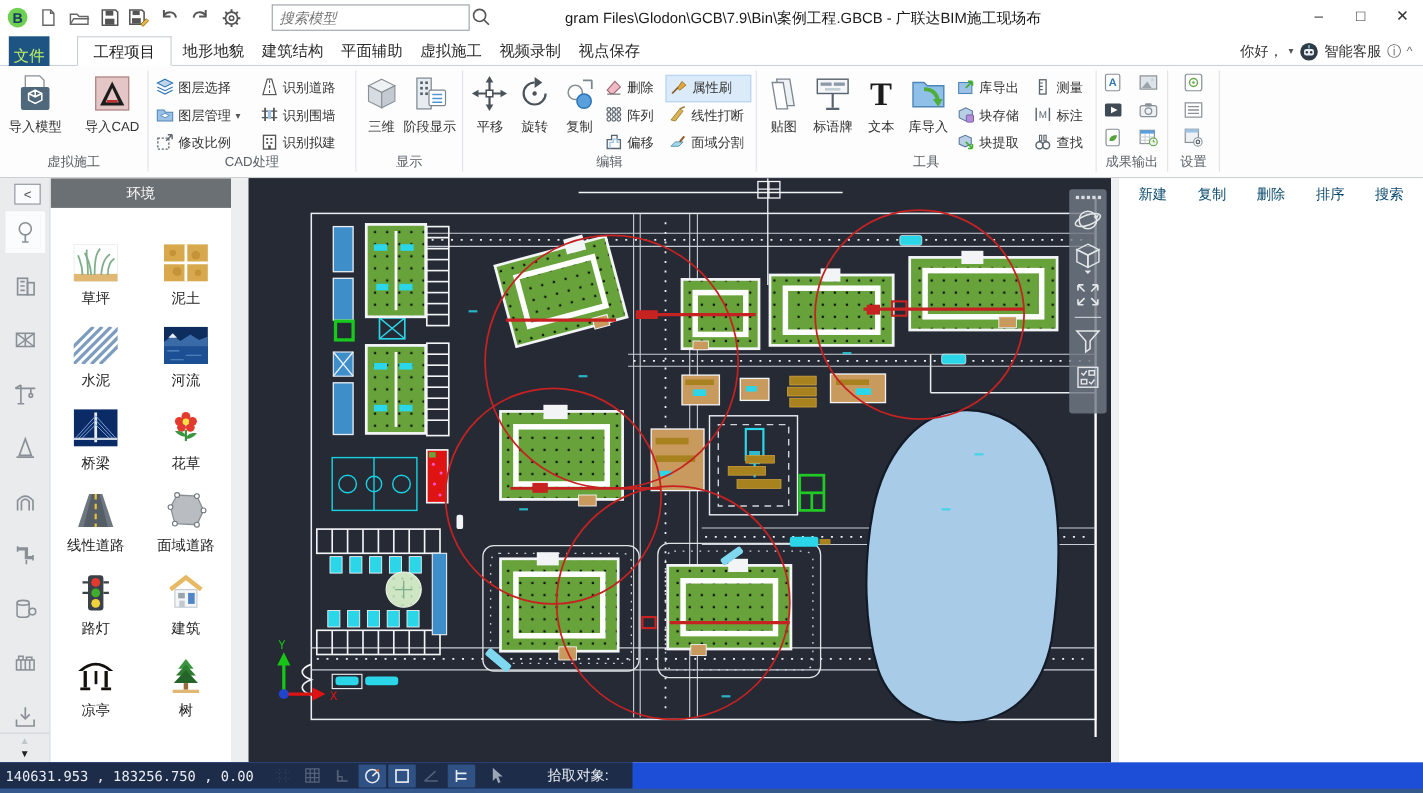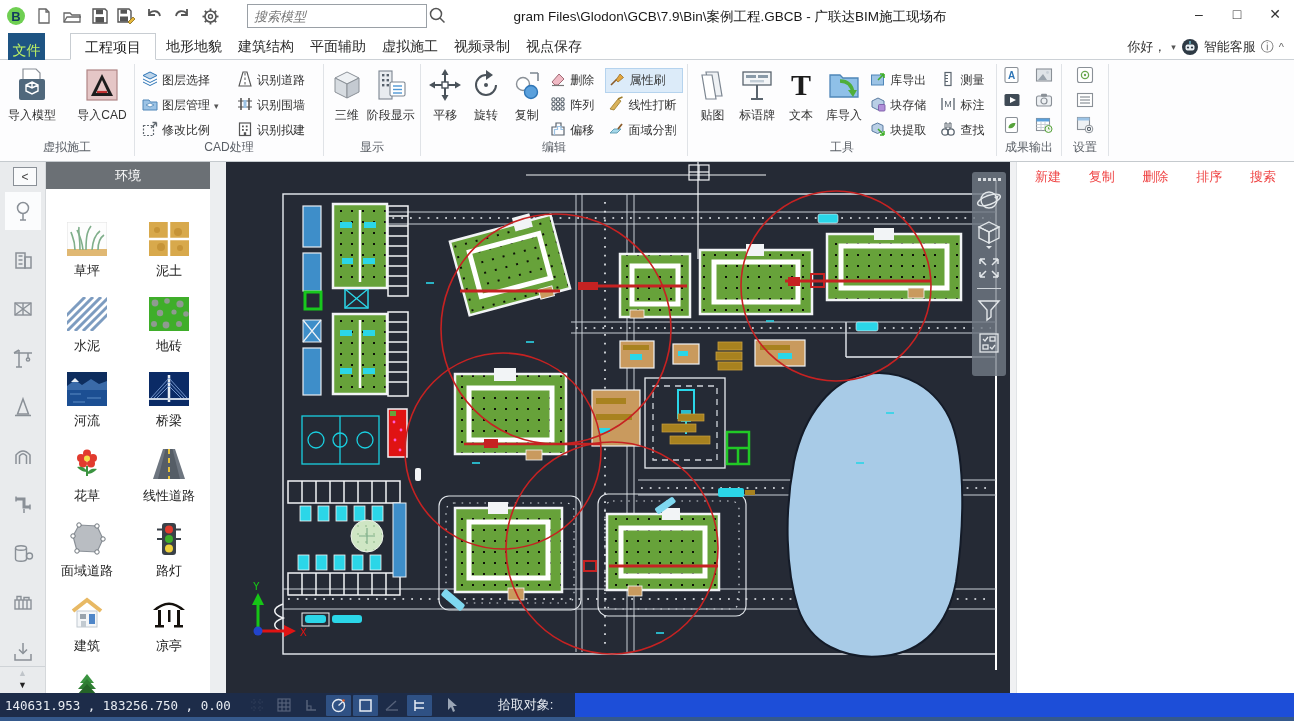--- a/index.html
+++ b/index.html
@@ -58,21 +58,21 @@
   #canvas-wrap { position:absolute; left:226px; top:0; width:784px; height:531px; background:#252a35; }
   #vtool { position:absolute; left:746px; top:10px; width:34px; height:204px; background:rgba(112,121,132,0.82); border-radius:3px; display:flex; flex-direction:column; align-items:center; padding-top:3px; }
   .vt { width:30px; height:34px; display:flex; align-items:center; justify-content:center; cursor:pointer; }
   .vt-div { width:24px; height:1px; background:#cfd4d9; margin:3px 0; }
   #vt-handle { height:8px; display:flex; gap:2px; align-items:center; }
   #vt-handle i { width:3px; height:3px; background:#d9dde1; display:block; }
 
   #splitter-r { position:absolute; left:1010px; top:0; width:6px; height:531px; background:#f0f1f3; }
   #right-panel { position:absolute; left:1016px; top:0; width:278px; height:531px; background:#fff; border-left:1px solid #e0e3e6; }
   #rp-row { display:flex; justify-content:space-between; padding:6px 18px 0 18px; }
-  .rpbtn { font-size:13px; color:#ef4444; cursor:pointer; }
+  .rpbtn { font-size:13px; color:#0c4a6e; cursor:pointer; }
 
   
   #statusbar { position:absolute; left:0; top:693px; width:1294px; height:40px; background:#1d4ed8; }
   #sb-dark { position:absolute; left:0; top:0; width:575px; height:24px; background:#1d2c49; display:flex; align-items:center; }
   #sb-coords { font-family:"DejaVu Sans Mono",monospace; font-size:12.5px; color:#e8ecf2; margin-left:5px; white-space:nowrap; }
   .sbt { width:25px; height:21px; display:flex; align-items:center; justify-content:center; cursor:pointer; border-radius:1px; }
   .sbt.on { background:#2f5184; }
   #sb-pick { font-size:13px; color:#e8ecf2; margin-left:38px; }
   #win-border { position:absolute; left:0; top:717px; width:1294px; height:4px; background:#35598c; }
 </style>
@@ -725,37 +725,20 @@
               <g stroke="#7d9cc0" stroke-width="3">
                 <line x1="-8" y1="34" x2="26" y2="0"></line>
                 <line x1="0" y1="34" x2="34" y2="0"></line>
                 <line x1="8" y1="34" x2="42" y2="0"></line>
                 <line x1="16" y1="34" x2="50" y2="0"></line>
                 <line x1="24" y1="34" x2="58" y2="0"></line>
                 <line x1="-16" y1="34" x2="18" y2="0"></line>
               </g>
             </svg>
           <span class="plabel">水泥</span>
-        </div>
-        <div class="pitem">
-          <svg class="picon">
-              <rect width="40" height="34" fill="#3fae2a"></rect>
-              <g fill="#8f9a90">
-                <circle cx="6" cy="6" r="3.4"></circle>
-                <circle cx="18" cy="4" r="2.8"></circle>
-                <circle cx="31" cy="7" r="3.6"></circle>
-                <circle cx="11" cy="16" r="3.2"></circle>
-                <circle cx="25" cy="15" r="2.6"></circle>
-                <circle cx="37" cy="17" r="2.8"></circle>
-                <circle cx="5" cy="27" r="3"></circle>
-                <circle cx="17" cy="28" r="3.4"></circle>
-                <circle cx="30" cy="27" r="3"></circle>
-              </g>
-            </svg>
-          <span class="plabel">地砖</span>
         </div>
         <div class="pitem">
           <svg class="picon">
               <rect width="40" height="34" fill="#0d2d5e"></rect>
               <rect y="18" width="40" height="16" fill="#1c4f93"></rect>
               <path d="M0 14 L8 8 L15 13 L24 7 L32 12 L40 9 V18 H0 Z" fill="#3a6aa8"></path>
               <path d="M4 10 L8 6 L12 10 Z" fill="#e8eef4"></path>
               <g stroke="#5a8cc4" stroke-width="1">
                 <line x1="3" y1="22" x2="14" y2="22"></line>
                 <line x1="20" y1="26" x2="34" y2="26"></line>

